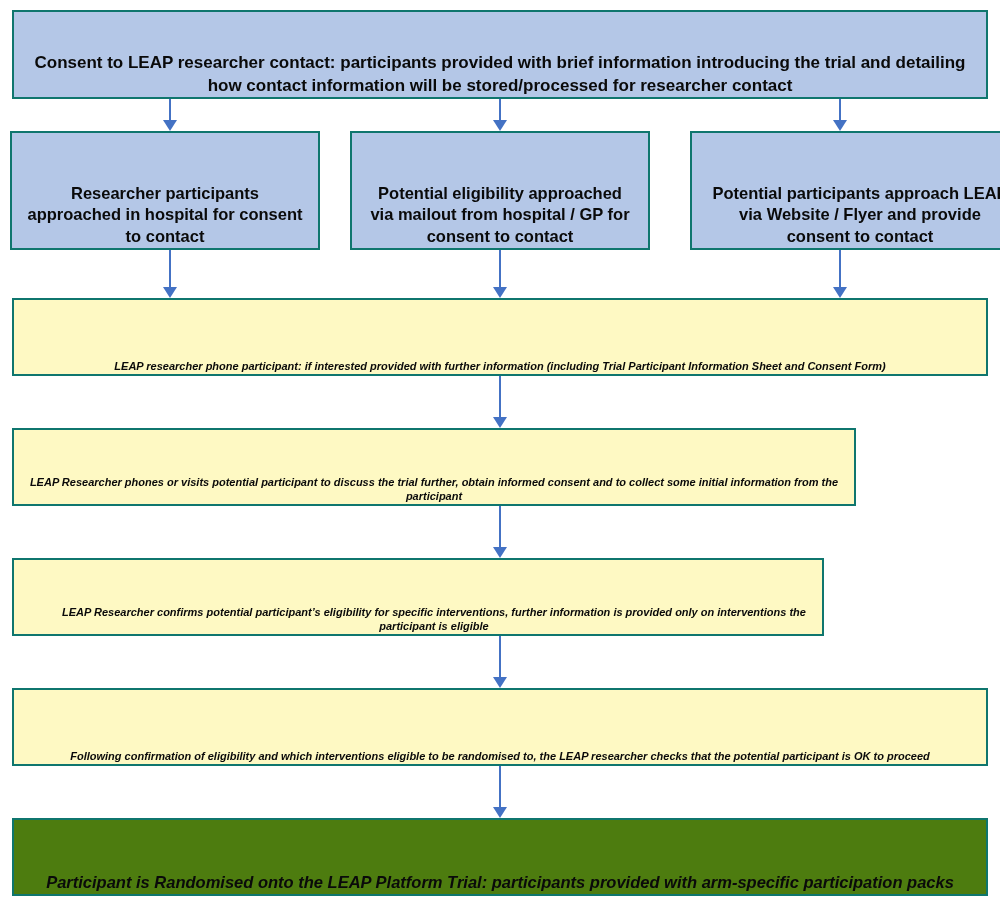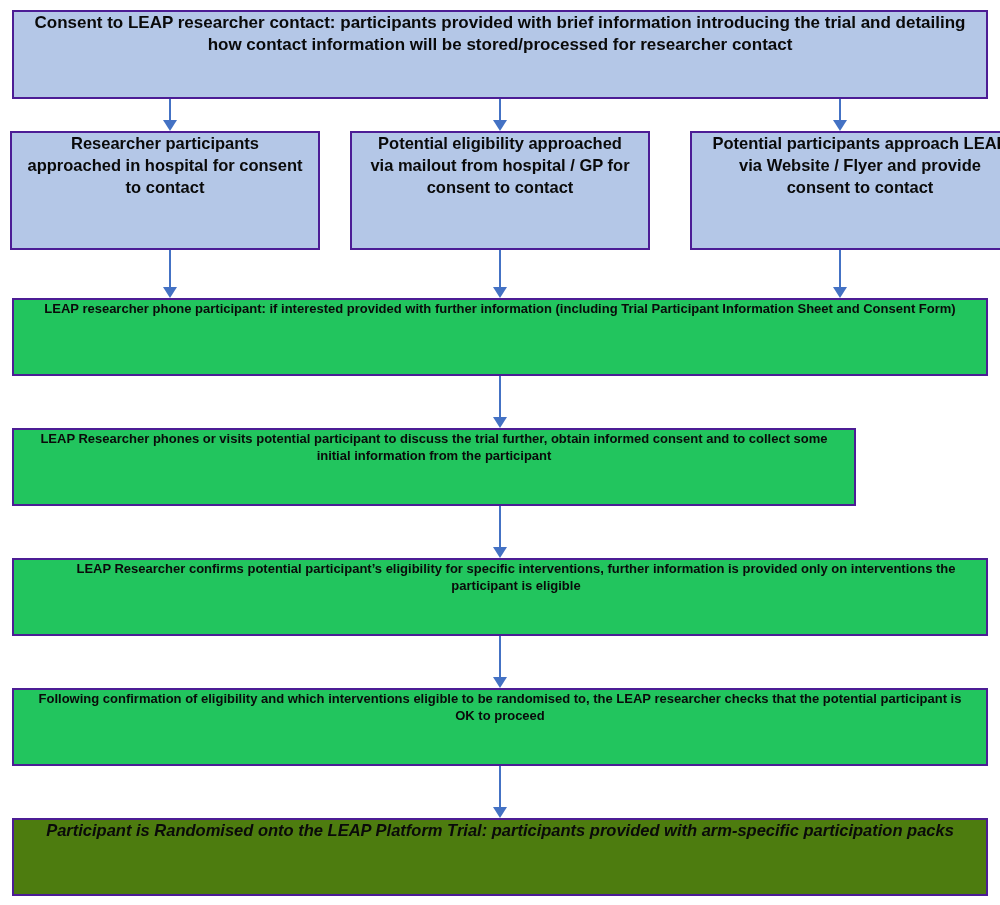--- a/index.html
+++ b/index.html
@@ -16,23 +16,23 @@
 
   #flow {
     position: relative;
     width: 1000px;
     height: 905px;
   }
 
   .node {
     position: absolute;
     box-sizing: border-box;
-    border: 2px solid #4c1d95;
+    border: 2px solid #0f766e;
     display: flex;
-    align-items: flex-start;
+    align-items: flex-end;
     justify-content: center;
     text-align: center;
     line-height: 1.32;
   }
 
   .node .txt {
     display: block;
     padding: 0 14px;
   }
 
@@ -41,24 +41,25 @@
     background: #B4C7E7;
     color: #0A0A0A;
     font-weight: bold;
     font-style: normal;
     font-size: 16.5px;
   }
   .node.blue.wide { font-size: 17px; }
 
   
   .node.green {
-    background: #22c55e;
+    background: #fef9c3;
     color: #0A0A0A;
     font-weight: bold;
-    font-size: 13px;
+    font-style: italic;
+    font-size: 11px;
   }
 
   
   .node.yellow {
     background: #4d7c0f;
     color: #0A0A0A;
     font-weight: bold;
     font-style: italic;
     font-size: 16.5px;
   }
@@ -145,21 +146,21 @@
 
   <div class="node green" style="left:12px; top:428px; width:844px; height:78px;">
     <span class="txt">LEAP Researcher phones or visits potential participant to discuss the trial further, obtain informed consent and to collect some initial information from the participant</span>
   </div>
 
   <div class="arrow" style="left:488px; top:506px; width:24px; height:52px;">
     <span class="shaft" style="height:41px;"></span>
     <span class="head"></span>
   </div>
 
-  <div class="node green" style="left:12px; top:558px; width:976px; height:78px;padding-left:32px;">
+  <div class="node green" style="left:12px; top:558px; width:812px; height:78px;padding-left:32px;">
     <span class="txt">LEAP Researcher confirms potential participant’s eligibility for specific interventions, further information is provided only on interventions the participant is eligible</span>
   </div>
 
   <div class="arrow" style="left:488px; top:636px; width:24px; height:52px;">
     <span class="shaft" style="height:41px;"></span>
     <span class="head"></span>
   </div>
 
   <div class="node green" style="left:12px; top:688px; width:976px; height:78px;">
     <span class="txt">Following confirmation of eligibility and which interventions eligible to be randomised to, the LEAP researcher checks that the potential participant is OK to proceed</span>

